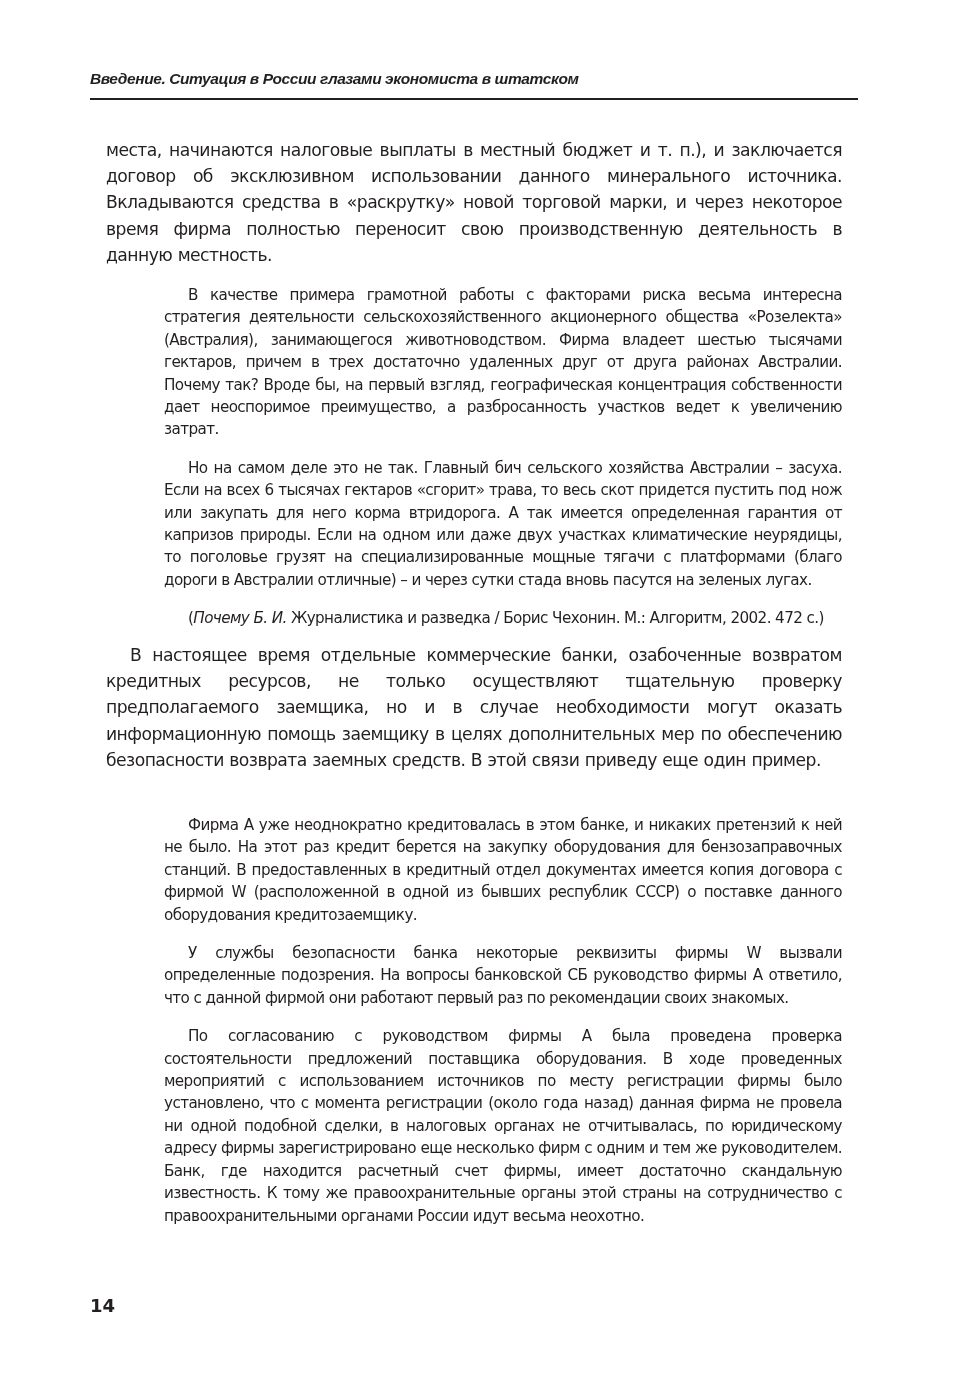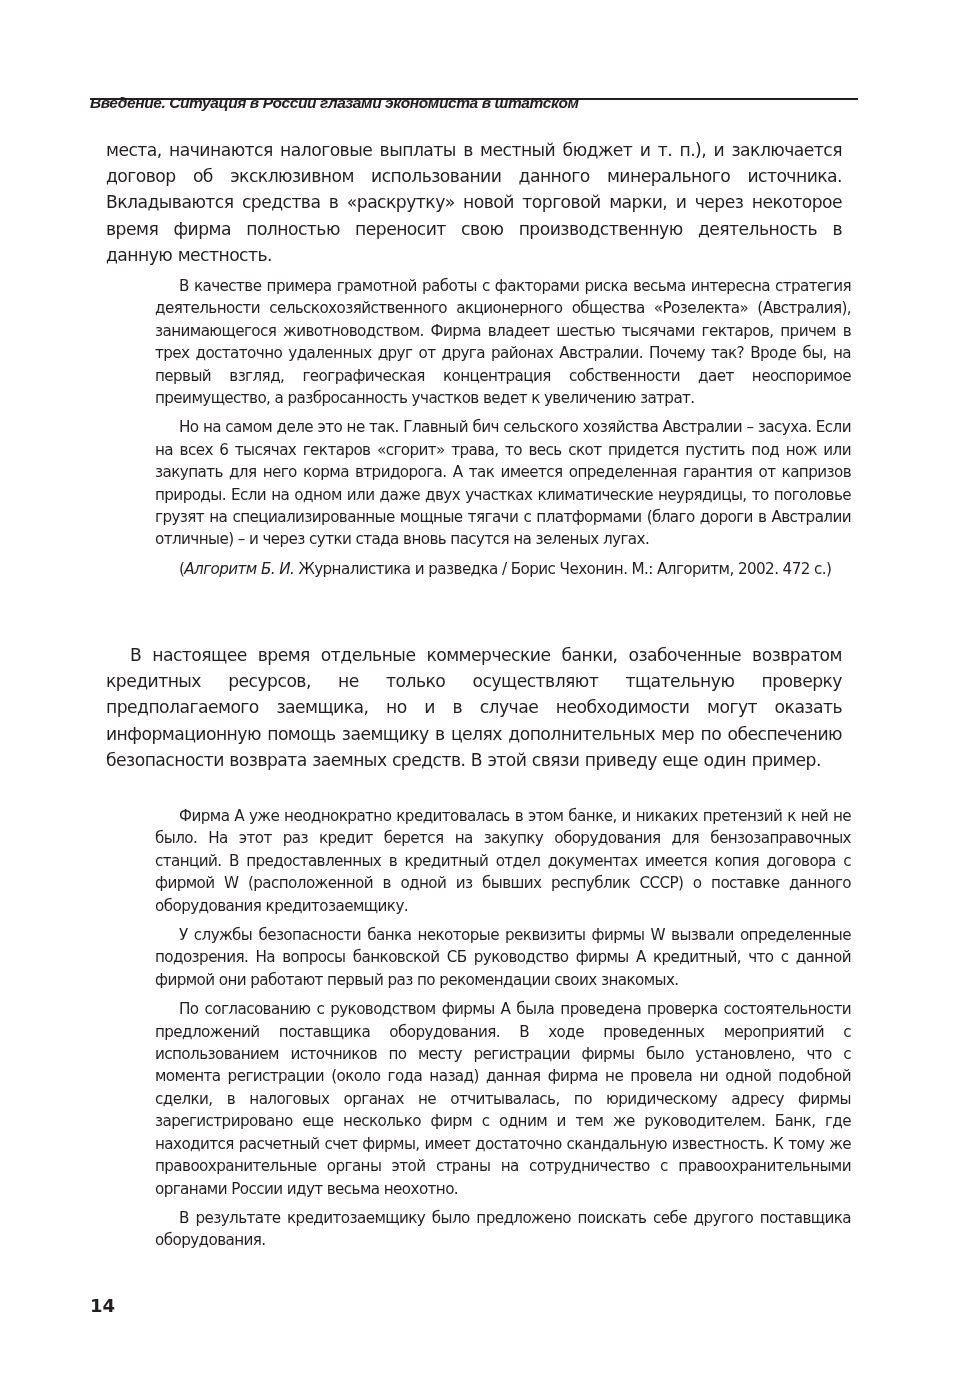--- a/index.html
+++ b/index.html
@@ -1,61 +1,60 @@
 <!DOCTYPE html>
 <html><head>
 <meta charset="utf-8">
 <style>
   html, body { margin: 0; padding: 0; background: #ffffff; }
   body { width: 974px; height: 1388px; position: relative; overflow: hidden; color: #231f20; }
   .header {
     position: absolute; left: 90px; top: 70px; width: 768px;
     font-family: "Liberation Sans", sans-serif; font-style: italic; font-weight: bold;
-    font-size: 15.5px; letter-spacing: -0.4px; color: #231f20; margin-top: 24px;
+    font-size: 15.5px; letter-spacing: -0.4px; color: #231f20;
   }
   .rule { position: absolute; left: 90px; top: 98px; width: 768px; height: 2px; background: #231f20; }
   .main {
     position: absolute; left: 90px; width: 768px;
     font-family: "DejaVu Sans", sans-serif; font-size: 17.2px; line-height: 26.2px;
     text-align: justify; letter-spacing: -0.55px; word-spacing: 0.5px;
   }
   .main p { margin: 16px; }
   .main p.indent { text-indent: 24px; }
   .quote {
     position: absolute; left: 148px; width: 710px;
     font-family: "DejaVu Sans", sans-serif; font-size: 15.2px; line-height: 22.4px;
     text-align: justify; letter-spacing: -0.6px;
   }
-  .quote p { margin: 7px; text-indent: 24px; }
+  .quote p { margin: 16px; text-indent: 24px; }
   .it { font-style: italic; }
   .pagenum {
     position: absolute; left: 90px; top: 1295px;
     font-family: "DejaVu Sans", sans-serif; font-weight: bold; font-size: 18px; text-align: center;
   }
 </style>
 </head>
 <body>
 
 <div class="header">Введение. Ситуация в России глазами экономиста в штатском</div>
 <div class="rule"></div>
 
 <div class="main" style="top:121px;">
   <p>места, начинаются налоговые выплаты в местный бюджет и т. п.), и заключается договор об эксклюзивном использовании данного минерального источника. Вкладываются средства в «раскрутку» новой торговой марки, и через некоторое время фирма полностью переносит свою производственную деятельность в данную местность.</p>
 </div>
 
 <div class="quote" style="top:268px;">
   <p>В качестве примера грамотной работы с факторами риска весьма интересна стратегия деятельности сельскохозяйственного акционерного общества «Розелекта» (Австралия), занимающегося животноводством. Фирма владеет шестью тысячами гектаров, причем в трех достаточно удаленных друг от друга районах Австралии. Почему так? Вроде бы, на первый взгляд, географическая концентрация собственности дает неоспоримое преимущество, а разбросанность участков ведет к увеличению затрат.</p>
   <p>Но на самом деле это не так. Главный бич сельского хозяйства Австралии – засуха. Если на всех 6 тысячах гектаров «сгорит» трава, то весь скот придется пустить под нож или закупать для него корма втридорога. А так имеется определенная гарантия от капризов природы. Если на одном или даже двух участках климатические неурядицы, то поголовье грузят на специализированные мощные тягачи с платформами (благо дороги в Австралии отличные) – и через сутки стада вновь пасутся на зеленых лугах.</p>
-  <p><span>(</span><span class="it">Алгоритм Б. И.</span><span> Журналистика и разведка / Борис Чехонин. М.: Алгоритм, 2002. 472 с.)</span></p>
+  <p><span>(</span><span class="it">Почему Б. И.</span><span> Журналистика и разведка / Борис Чехонин. М.: Алгоритм, 2002. 472 с.)</span></p>
 </div>
 
 <div class="main" style="top:626px;">
   <p class="indent">В настоящее время отдельные коммерческие банки, озабоченные возвратом кредитных ресурсов, не только осуществляют тщательную проверку предполагаемого заемщика, но и в случае необходимости могут оказать информационную помощь заемщику в целях дополнительных мер по обеспечению безопасности возврата заемных средств. В этой связи приведу еще один пример.</p>
 </div>
 
 <div class="quote" style="top:798px;">
   <p>Фирма А уже неоднократно кредитовалась в этом банке, и никаких претензий к ней не было. На этот раз кредит берется на закупку оборудования для бензозаправочных станций. В предоставленных в кредитный отдел документах имеется копия договора с фирмой W (расположенной в одной из бывших республик СССР) о поставке данного оборудования кредитозаемщику.</p>
-  <p>У службы безопасности банка некоторые реквизиты фирмы W вызвали определенные подозрения. На вопросы банковской СБ руководство фирмы А кредитный, что с данной фирмой они работают первый раз по рекомендации своих знакомых.</p>
+  <p>У службы безопасности банка некоторые реквизиты фирмы W вызвали определенные подозрения. На вопросы банковской СБ руководство фирмы А ответило, что с данной фирмой они работают первый раз по рекомендации своих знакомых.</p>
   <p>По согласованию с руководством фирмы А была проведена проверка состоятельности предложений поставщика оборудования. В ходе проведенных мероприятий с использованием источников по месту регистрации фирмы было установлено, что с момента регистрации (около года назад) данная фирма не провела ни одной подобной сделки, в налоговых органах не отчитывалась, по юридическому адресу фирмы зарегистрировано еще несколько фирм с одним и тем же руководителем. Банк, где находится расчетный счет фирмы, имеет достаточно скандальную известность. К тому же правоохранительные органы этой страны на сотрудничество с правоохранительными органами России идут весьма неохотно.</p>
-  <p>В результате кредитозаемщику было предложено поискать себе другого поставщика оборудования.</p>
 </div>
 
 <div class="pagenum">14</div>
 
 </body></html>

